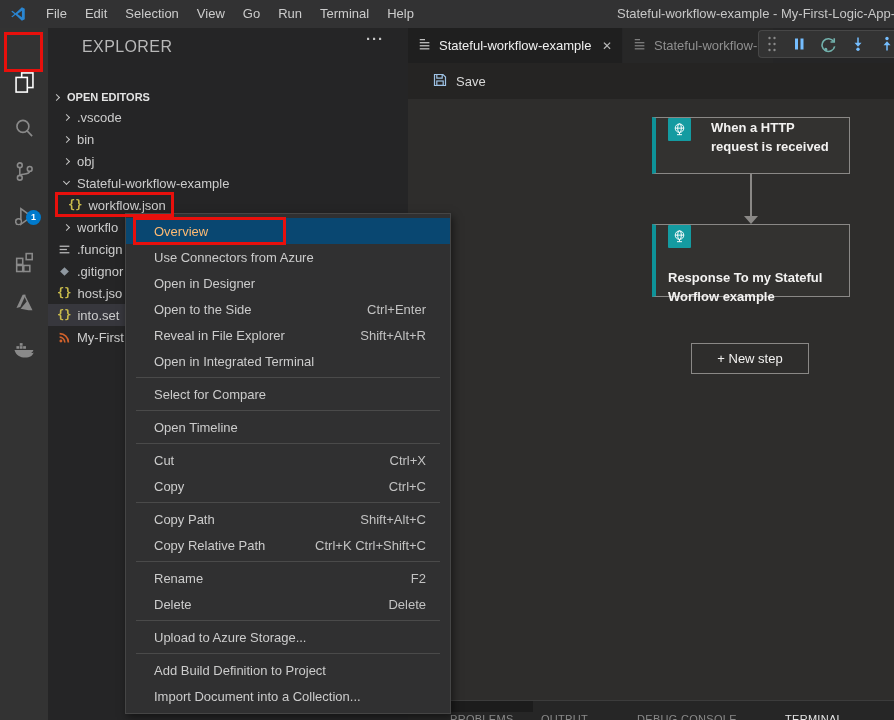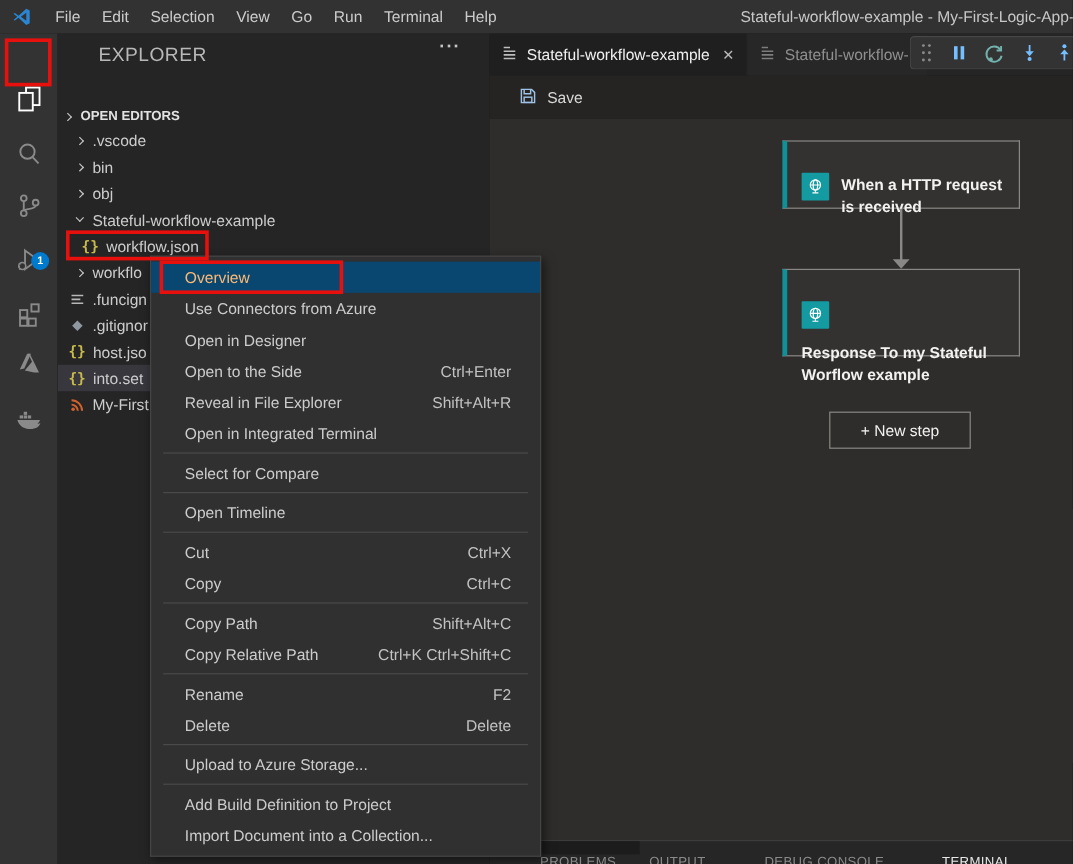--- a/index.html
+++ b/index.html
@@ -39,21 +39,21 @@
   
   .tabbar { left:408px; top:28px; width:486px; height:35px; background:#252526; }
   .tab { position:absolute; top:0; height:35px; display:flex; align-items:center; padding:0 10px; gap:7px; }
   .tab1 { left:0; width:214px; background:#1f1f1f; color:#f0f0f0; }
   .tab2 { left:215px; width:150px; background:#272727; color:#8f8f8f; overflow:hidden; white-space:nowrap; }
   .tab-close { margin-left:auto; color:#b9b9b9; font-size:12px; cursor:pointer; }
   .cmdbar { left:408px; top:63px; width:486px; height:36px; background:#252423; display:flex; align-items:center; }
   .save-btn { display:flex; align-items:center; gap:8px; margin-left:24px; color:#d8d8d8; cursor:pointer; }
   .canvas { left:408px; top:99px; width:486px; height:601px; background:#2e2d2c; }
 
-  .wf-card { position:absolute; width:198px; background:#333230; border:1px solid #8a8886; border-left:4px solid #0e9298; display:flex; padding:26px 10px 10px 12px; gap:10px; cursor:pointer; }
+  .wf-card { position:absolute; width:198px; background:#333230; border:1px solid #8a8886; border-left:4px solid #0e9298; display:flex; padding:0 10px 10px 12px; gap:20px; cursor:pointer; }
   .wf-icon { width:23px; height:23px; background:#149ba1; flex:0 0 auto; display:flex; align-items:center; justify-content:center; border-radius:1px; }
   .wf-title { font-weight:bold; font-size:13px; color:#f3f2f1; line-height:19px; }
   .wf-arrow-line { position:absolute; left:750px; top:174px; width:1.6px; height:43px; background:#8a8886; }
   .wf-arrow-head { position:absolute; left:744px; top:216px; width:0; height:0; border-left:7px solid transparent; border-right:7px solid transparent; border-top:8px solid #8a8886; }
   .new-step { position:absolute; left:691px; top:343px; width:118px; height:31px; border:1px solid #8a8886; color:#f3f2f1; font-size:13px; display:flex; align-items:center; justify-content:center; cursor:pointer; }
 
   
   .panel { left:408px; top:700px; width:486px; height:20px; background:#262626; border-top:1px solid #3c3c3c; }
   .panel-notch { position:absolute; left:0; top:0; width:125px; height:11px; background:#1c1c1c; }
   .ptab { position:absolute; top:12px; font-size:11px; letter-spacing:0.3px; color:#8a8a8a; white-space:nowrap; }

